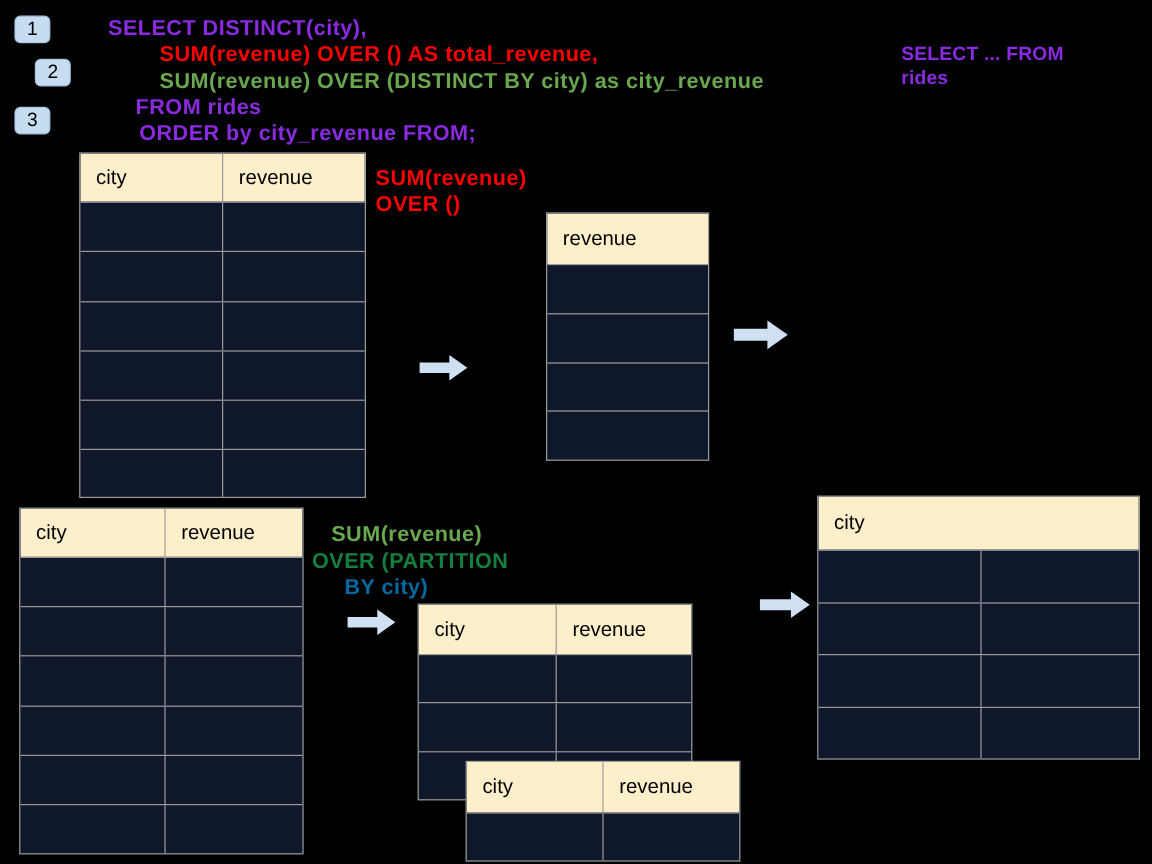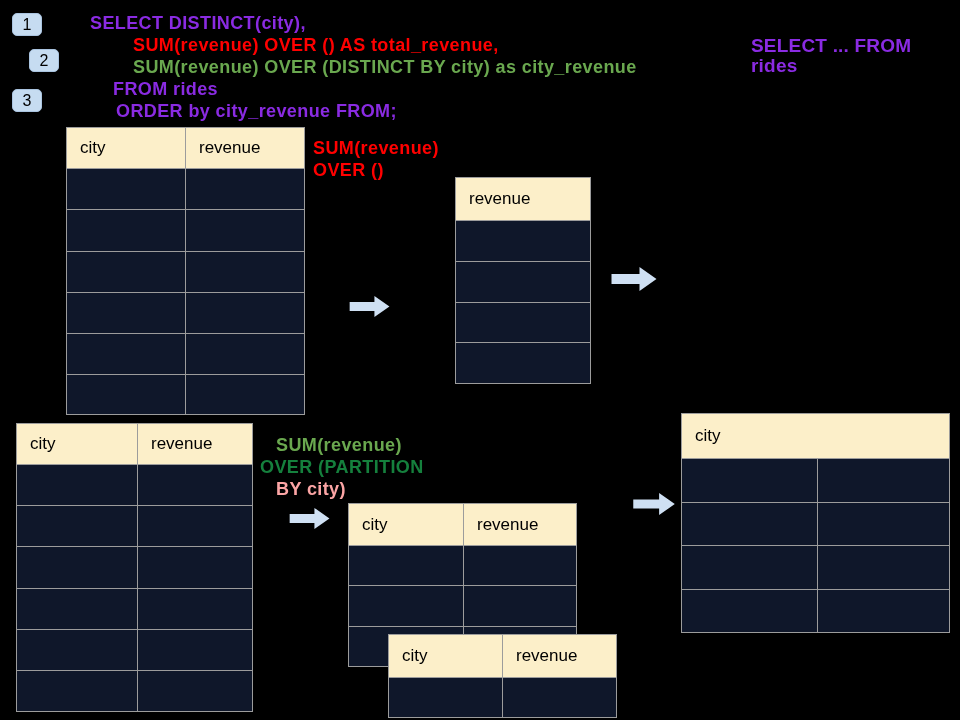--- a/index.html
+++ b/index.html
@@ -7,21 +7,21 @@
     width:960px;height:720px;position:relative;overflow:hidden;
     background:var(--bg,#000);
     font-family:"Liberation Sans",sans-serif;
   }
   .code{
     position:absolute;
     font-family:Liberation Sans, sans-serif;
     font-weight:bold;white-space:pre;
     font-size:18px;line-height:22px;letter-spacing:.4px;
   }
-  .code-sm{font-size:19px;line-height:20px;letter-spacing:.2px}
+  .code-sm{font-size:16px;line-height:20px;letter-spacing:.2px}
   .badge{
     position:absolute;width:30px;height:23px;
     background:var(--badge_fill,#c6dcf1);
     border:1px solid #aac4e0;border-radius:5px;
     display:flex;align-items:center;justify-content:center;
     color:#000;font-size:16px;box-sizing:border-box;
   }
   .tbl{
     position:absolute;background:#0f172a;
     border:1px solid var(--border,#9c9c9c);
@@ -55,21 +55,21 @@
 <div class="code" style="left: 116px; top: 100px; color: rgb(138, 43, 226);">ORDER by city_revenue FROM;</div>
 
 <div class="code code-sm" style="left: 751px; top: 36px; color: rgb(138, 43, 226);">SELECT ... FROM</div>
 <div class="code code-sm" style="left: 751px; top: 56px; color: rgb(138, 43, 226);">rides</div>
 
 <div class="code" style="left: 313px; top: 137px; color: rgb(255, 0, 0);">SUM(revenue)</div>
 <div class="code" style="left: 313px; top: 159px; color: rgb(255, 0, 0);">OVER ()</div>
 
 <div class="code" style="left: 276px; top: 434px; color: rgb(106, 168, 79);">SUM(revenue)</div>
 <div class="code" style="left: 260px; top: 456px; color: #15803d; text-align: center;">OVER (PARTITION</div>
-<div class="code" style="left: 276px; top: 478px; color: #fca5a5; text-align: center;">BY city)</div>
+<div class="code" style="left: 287px; top: 478px; color: #0369a1; text-align: center;">BY city)</div>
 
 <div class="tbl" style="left:66px;top:127px;width:239px;height:288px;--hh:40px;--rh:41.3px;--c1:119px">
   <div class="thead">
     <div class="th">city</div>
     <div class="th">revenue</div>
   </div>
   <div>
       <div class="tr">
         <div class="td"></div>
         <div class="td"></div>

